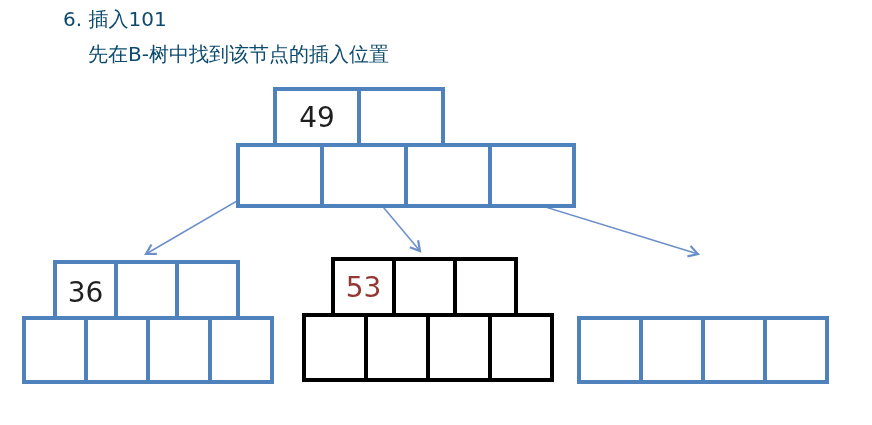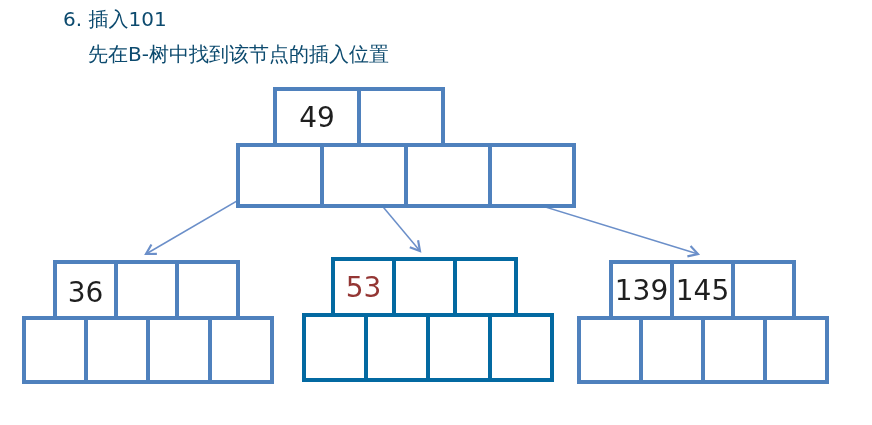--- a/index.html
+++ b/index.html
@@ -12,21 +12,21 @@
 
   .node-row { position: absolute; display: flex; align-items: stretch; border-radius: 28px; }
   .cell {
     box-sizing: border-box;
     display: flex; align-items: center; justify-content: center;
     background: #ffffff;
     font-size: 28px; color: #1f1f1f;
   }
   .cell + .cell { margin-left: -4px; }
   .blue .cell { border: 4px solid #4F81BD; }
-  .red  .cell { border: 4px solid #0369a1; }
+  .red  .cell { border: 4px solid #000000; }
   .key-red { color: #943634; }
 
   .root-row .cell { width: 88px; }
   .child-key-row .cell { width: 65px; }
   .child-ptr-row .cell { width: 66px; }
 
   .row-root-keys { left: 273px; top: 87px;  height: 60px; }
   .row-root-ptrs { left: 236px; top: 143px; height: 65px; }
 
   .row-left-keys  { left: 53px;  top: 260px; height: 64px; text-align: center; }
@@ -87,25 +87,20 @@
     <div class="cell"></div>
     <div class="cell"></div>
   </div>
   <div class="node-row red child-ptr-row row-mid-ptrs">
     <div class="cell"></div>
     <div class="cell"></div>
     <div class="cell"></div>
     <div class="cell"></div>
   </div>
 
-  <div class="node-row blue child-key-row row-right-keys">
-    <div class="cell">139</div>
-    <div class="cell">145</div>
-    <div class="cell"></div>
-  </div>
   <div class="node-row blue child-ptr-row row-right-ptrs">
     <div class="cell"></div>
     <div class="cell"></div>
     <div class="cell"></div>
     <div class="cell"></div>
   </div>
 
 </div>
 
 </body></html>

